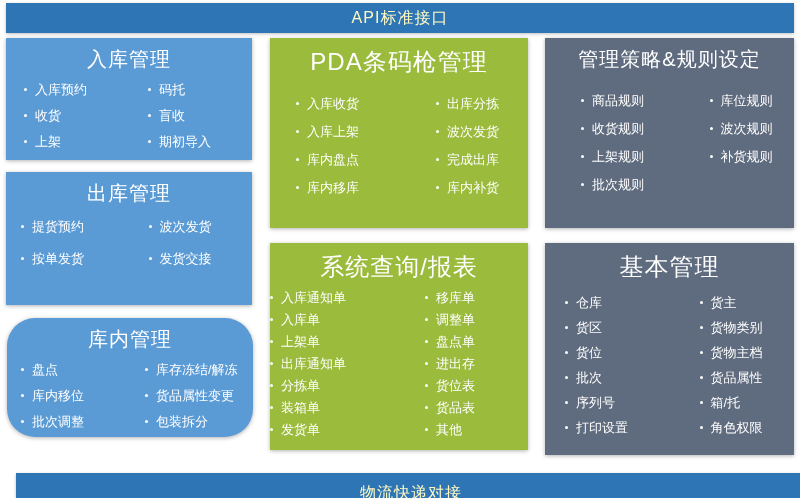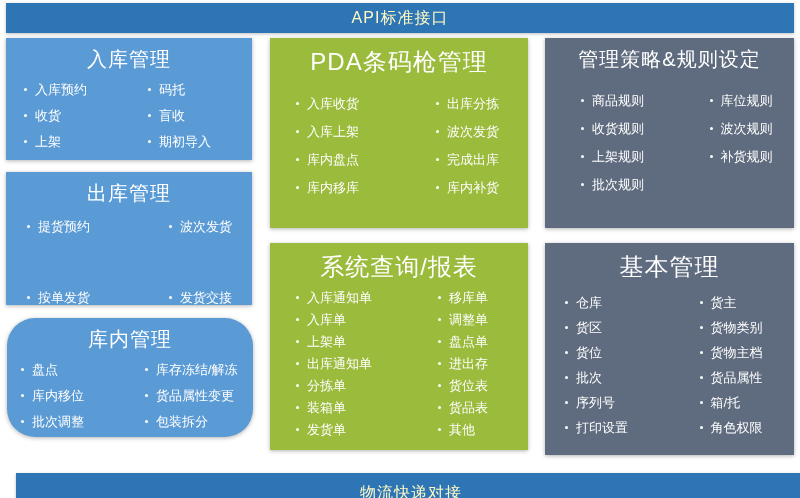--- a/index.html
+++ b/index.html
@@ -91,31 +91,31 @@
     border-radius: 50%;
     background: #ffffff;
     margin: 0 8px 0 0;
     flex: 0 0 auto;
   }
 
   
   #card-inbound   .card-list { grid-template-rows: repeat(3, 26px); padding-left: 18px; }
   #card-inbound   .card-list li:nth-child(n+4) { margin-left: 8px; }
 
-  #card-outbound  .card-list { grid-template-rows: repeat(2, 32px); padding-left: 21px; gap: 39px; }
+  #card-outbound  .card-list { grid-template-rows: repeat(2, 32px); padding-left: 15px; }
   #card-outbound  .card-list li:nth-child(n+3) { margin-left: 10px; }
 
   #card-internal  .card-list { grid-template-rows: repeat(4, 26px); padding-left: 14px; }
   #card-internal  .card-list li:nth-child(n+5) { margin-left: 6px; }
 
   #card-pda       .card-title { margin-bottom: 12px; }
   #card-pda       .card-list { grid-template-rows: repeat(4, 28px); padding-left: 26px; }
   #card-pda       .card-list li:nth-child(n+5) { margin-left: 22px; }
 
-  #card-reports   .card-list { grid-template-rows: repeat(7, 22px); padding-left: 26px; }
+  #card-reports   .card-list { grid-template-rows: repeat(7, 22px); }
   #card-reports   .card-list li:nth-child(n+8) { margin-left: 24px; }
 
   #card-rules     .card-title { margin-bottom: 14px; }
   #card-rules     .card-list { grid-template-rows: repeat(4, 28px); padding-left: 36px; }
   #card-rules     .card-list li:nth-child(n+5) { margin-left: 20px; }
 
   #card-basic     .card-title { margin-bottom: 8px; }
   #card-basic     .card-list { grid-template-rows: repeat(6, 25px); padding-left: 20px; }
   #card-basic     .card-list li:nth-child(n+7) { margin-left: 18px; }
 

